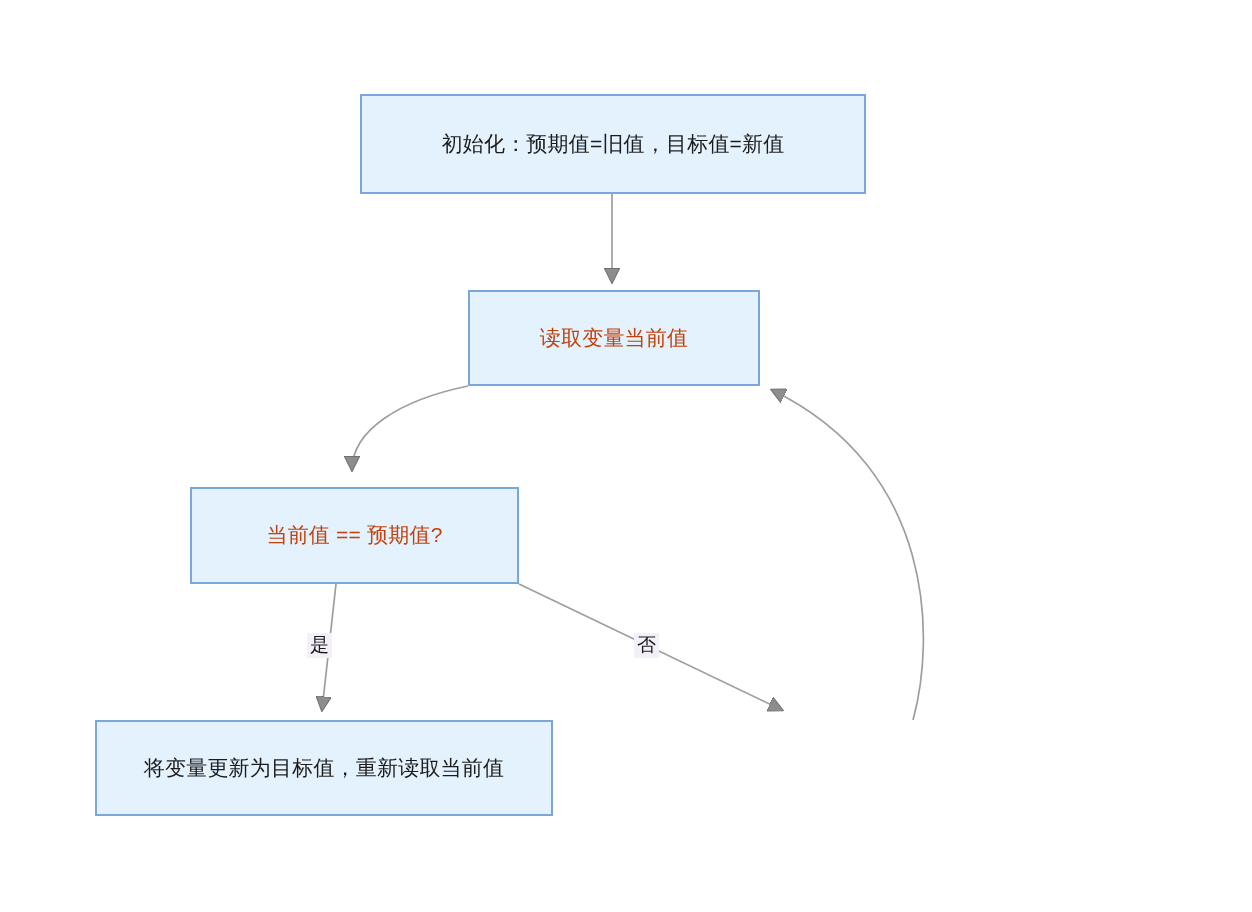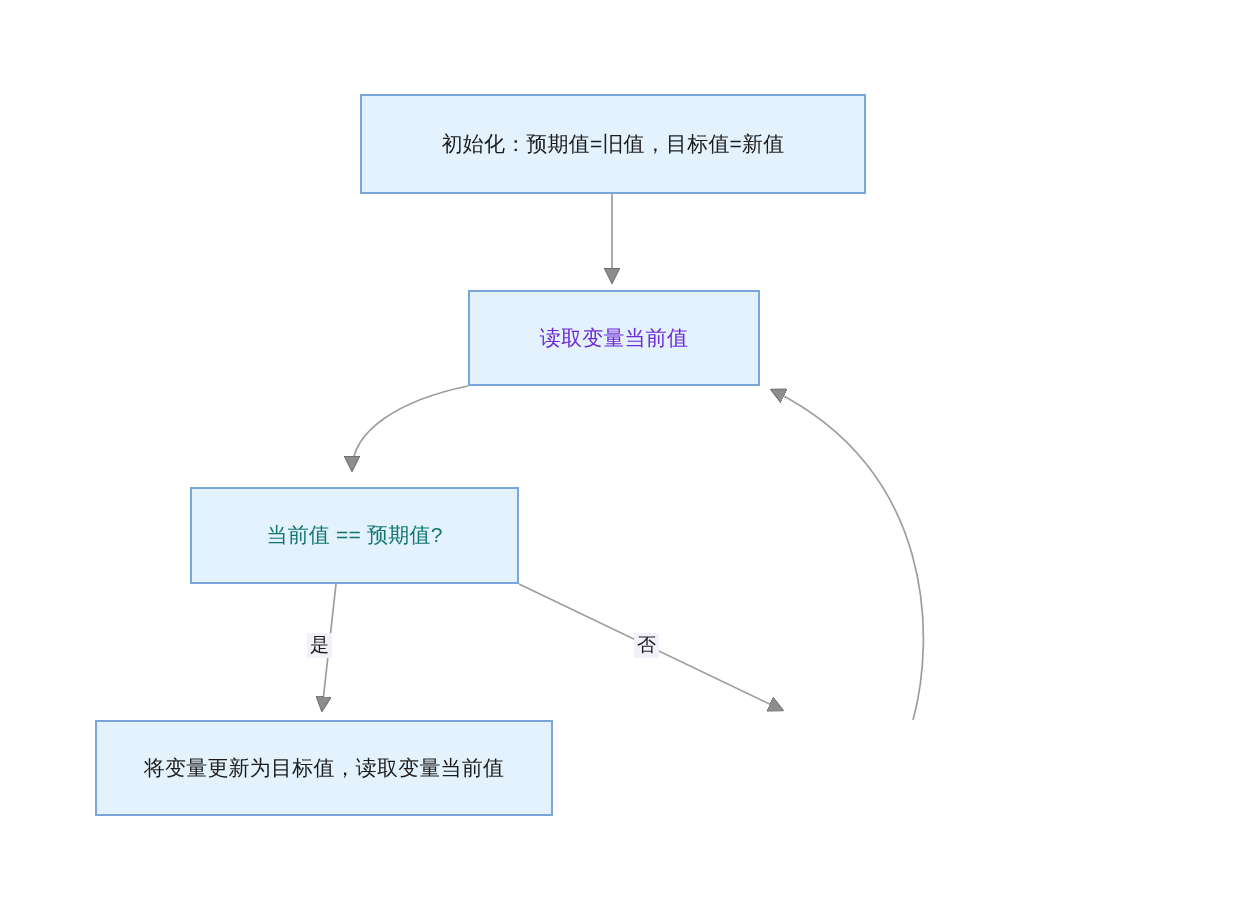--- a/index.html
+++ b/index.html
@@ -76,30 +76,30 @@
         <path d="M 336 584 L 322 710"></path>
         <path d="M 519 584 L 782 710"></path>
         <path d="M 913 720 C 935 640 936 470 772 390"></path>
       </g>
   </svg>
 
   <div class="node" style="left: 360px; top: 94px; width: 506px; height: 100px; background: rgb(227, 242, 253); border-color: rgb(122, 166, 220); color: rgb(27, 27, 27);">
     <span class="node-label">初始化：预期值=旧值，目标值=新值</span>
   </div>
 
-  <div class="node" style="left: 468px; top: 290px; width: 292px; height: 96px; background: rgb(227, 242, 253); border-color: rgb(122, 166, 220); color: #6d28d9;">
+  <div class="node" style="left: 468px; top: 290px; width: 292px; height: 96px; background: rgb(227, 242, 253); border-color: rgb(122, 166, 220); color: #c2410c;">
     <span class="node-label">读取变量当前值</span>
   </div>
 
-  <div class="node" style="left: 190px; top: 487px; width: 329px; height: 97px; background: rgb(227, 242, 253); border-color: rgb(122, 166, 220); color: #0f766e; justify-content: center;">
+  <div class="node" style="left: 190px; top: 487px; width: 329px; height: 97px; background: rgb(227, 242, 253); border-color: rgb(122, 166, 220); color: #c2410c; justify-content: center;">
     <span class="node-label">当前值 == 预期值?</span>
   </div>
 
   <div class="node" style="left: 95px; top: 720px; width: 458px; height: 96px; background: rgb(227, 242, 253); border-color: rgb(122, 166, 220); color: rgb(27, 27, 27);">
-    <span class="node-label">将变量更新为目标值，读取变量当前值</span>
+    <span class="node-label">将变量更新为目标值，重新读取当前值</span>
   </div>
 
 
   <div class="edge-label" style="left: 307px; top: 633px; background: rgb(243, 240, 250);">是</div>
 
   <div class="edge-label" style="left: 634px; top: 633px; background: rgb(243, 240, 250);">否</div>
 
 </div>
 
 </body></html>

